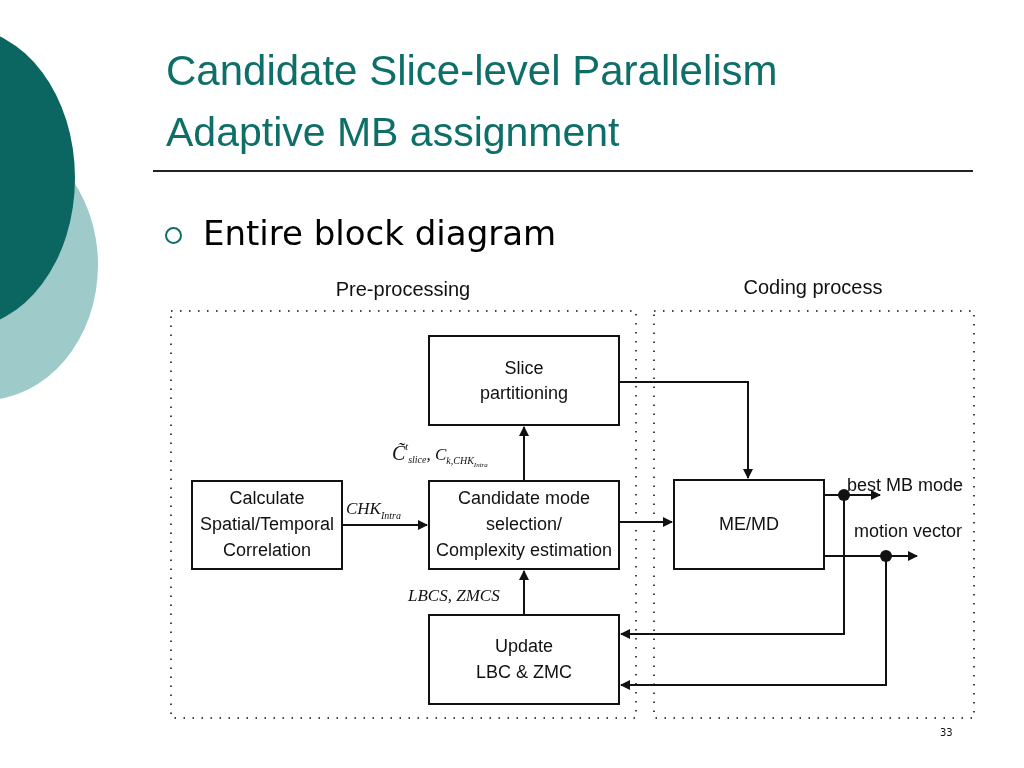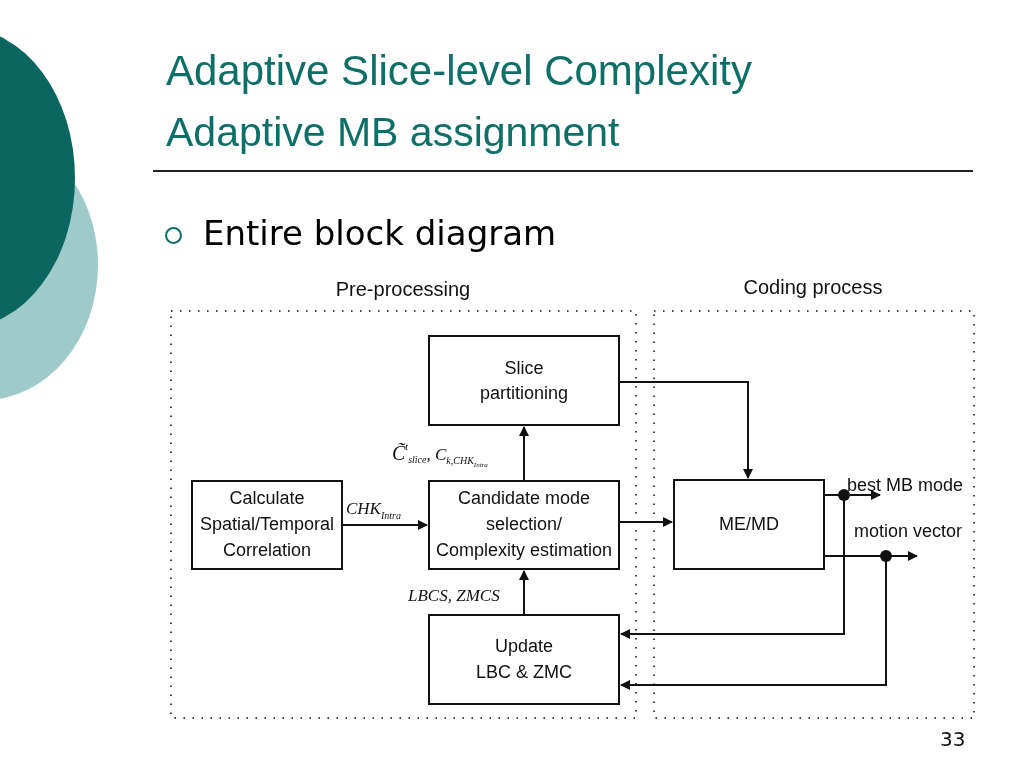--- a/index.html
+++ b/index.html
@@ -10,29 +10,29 @@
   #title { position:absolute; left:166px; top:50px; font-size:42px; color:#0e6e68; white-space:nowrap; line-height:1; }
   #subtitle { position:absolute; left:166px; top:112px; font-size:41px; color:#0e6e68; white-space:nowrap; line-height:1; }
   #rule { position:absolute; left:153px; top:170px; width:820px; height:2px; background:#222; }
   #bullet-ico { position:absolute; left:165px; top:227px; width:13px; height:13px; border:2px solid #0e6e68; border-radius:50%; }
   #bullet-text { position:absolute; left:203px; top:216px; font-family:"DejaVu Sans", sans-serif; font-size:34px; color:#000; white-space:nowrap; line-height:1;text-align:right; }
   #diagram { position:absolute; left:0; top:0; }
   .box-label { font-family:"Liberation Sans", sans-serif; font-size:18px; fill:#111; text-anchor:middle; }
   .sec-label { font-family:"Liberation Sans", sans-serif; font-size:20px; fill:#111; text-anchor:middle; }
   .ital { font-family:"Liberation Serif", serif; font-style:italic; font-size:17px; fill:#111; }
   .small { font-size:10px; }
-  #page-num { position:absolute; left:940px; top:727px; font-family:"DejaVu Sans", sans-serif; font-size:20px; color:#111; }
+  #page-num { position:absolute; left:940px; top:727px; font-family:"DejaVu Sans", sans-serif; font-size:10px; color:#111; }
 </style>
 </head>
 <body>
 
 <div class="circ" id="c-light"></div>
 <div class="circ" id="c-dark"></div>
 
-<div id="title">Adaptive Slice-level Complexity</div>
+<div id="title">Candidate Slice-level Parallelism</div>
 <div id="subtitle">Adaptive MB assignment</div>
 <div id="rule"></div>
 <div id="bullet-ico"></div>
 <div id="bullet-text">Entire block diagram</div>
 
 <svg id="diagram" width="1024" height="768">
   <defs>
     <marker id="arr" markerWidth="10" markerHeight="10" refX="9" refY="5" orient="auto" markerUnits="userSpaceOnUse">
       <path d="M0,0 L10,5 L0,10 z" fill="#111"></path>
     </marker>

